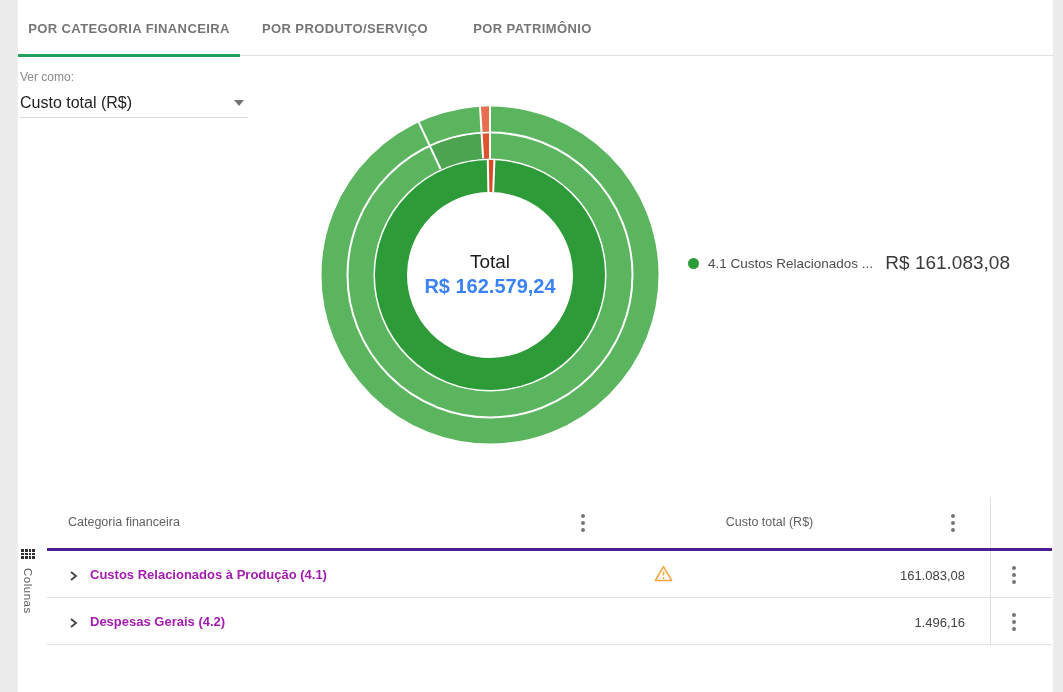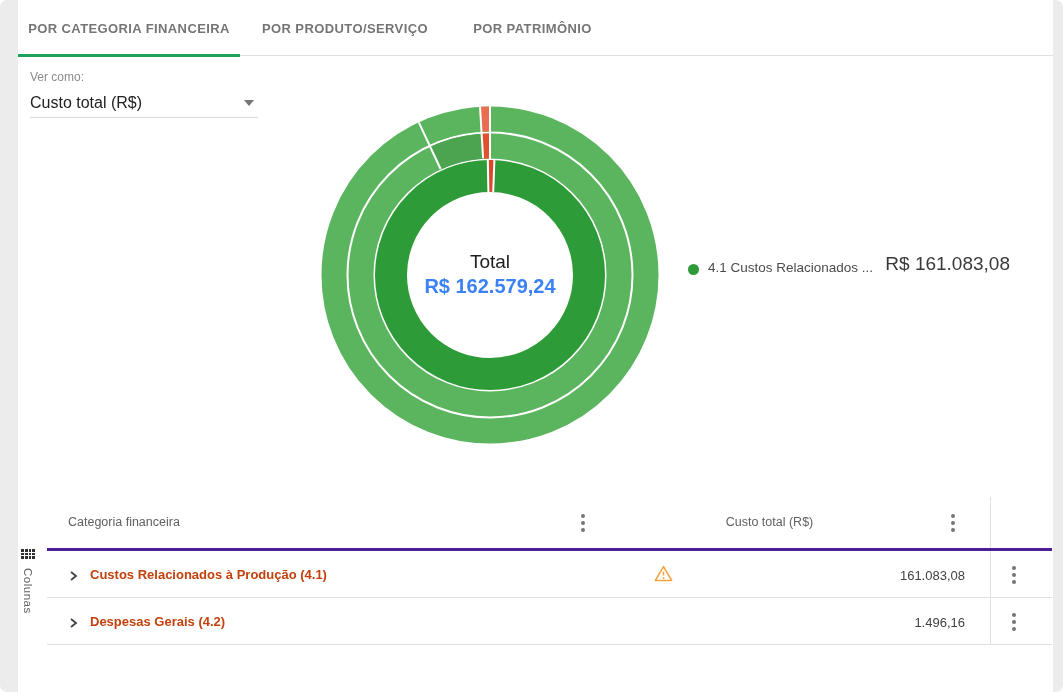--- a/index.html
+++ b/index.html
@@ -1,61 +1,61 @@
 <!DOCTYPE html>
 <html><head>
 <meta charset="utf-8">
 <style>
   * { margin:0; padding:0; box-sizing:border-box; }
   html,body { background:#fff; }
   body { font-family:"Liberation Sans", sans-serif; }
-  .screen { position:relative; width:1063px; height:692px; background:#fff; overflow:hidden;border-radius:7px; }
+  .screen { position:relative; width:1063px; height:692px; background:#fff; overflow:hidden; }
   .edge-strip { position:absolute; top:0; bottom:0; background:#ececec; }
   .edge-strip.left { left:0; width:18px; }
   .edge-strip.right { right:0; width:10px; }
 
   
   .tabbar { position:absolute; left:18px; top:0; width:1035px; height:56px;
             border-bottom:1px solid #e0e0e0; display:flex; }
   .tab { height:56px; display:flex; align-items:center; justify-content:center;
          font-size:13px; font-weight:bold; letter-spacing:.4px; color:#757575; cursor:pointer; }
   .tab.t1 { width:222px; } .tab.t2 { width:210px; } .tab.t3 { width:165px; }
   .tab-underline { position:absolute; left:0; top:54px; width:222px; height:3px; background:#1fa05b; }
 
   
-  .viewas { position:absolute; left:30px; top:70px; width:228px; }
+  .viewas { position:absolute; left:20px; top:70px; width:228px; }
   .viewas .lbl { font-size:12px; color:#8b8b8b; }
   .viewas .sel { margin-top:4px; height:30px; display:flex; align-items:center;
                  border-bottom:1px solid #dadada; cursor:pointer; }
   .viewas .val { font-size:16px; color:#212121; flex:1; }
   .caret { width:0; height:0; border-left:5px solid transparent; border-right:5px solid transparent;
            border-top:6px solid #757575; margin-right:4px; }
 
   
   .donut-wrap { position:absolute; left:315px; top:100px; width:350px; height:350px; }
   .donut-center { position:absolute; left:390px; top:250px; width:200px; text-align:center; }
   .donut-center .t { font-size:19px; color:#1d1d1d; line-height:24px; }
   .donut-center .v { font-size:20px; font-weight:bold; color:#3b82f6; line-height:25px; }
 
   
   .legend { position:absolute; left:688px; top:251px; width:322px; }
-  .legend-row { display:flex; align-items:flex-end; height:24px; }
+  .legend-row { display:flex; align-items:center; height:24px; }
   .legend-dot { width:11px; height:11px; border-radius:50%; margin-right:9px; flex:none; }
   .legend-label { font-size:13.5px; color:#4c4c4c; white-space:nowrap; }
   .legend-value { margin-left:auto; font-size:19px; color:#3a3a3a; white-space:nowrap; }
 
   
   .table { position:absolute; left:47px; top:497px; width:1005px; }
   .thead { position:relative; height:54px; border-bottom:3px solid #4c1d95; }
   .th-name { position:absolute; left:21px; top:18px; font-size:12.5px; color:#616161; }
   .th-val  { position:absolute; left:600px; top:18px; width:245px; text-align:center;
              font-size:12.5px; color:#616161; }
   .trow { position:relative; height:47px; border-bottom:1px solid #e0e0e0; }
   .chev { position:absolute; left:20px; top:17px; cursor:pointer; }
-  .rname { position:absolute; left:43px; top:16px; font-size:13px; font-weight:bold; color:#c2410c; }
+  .rname { position:absolute; left:43px; top:16px; font-size:13px; font-weight:bold; color:#a21caf; }
   .warn { position:absolute; left:607px; top:14px; }
   .rval { position:absolute; right:87px; top:17px; font-size:13px; color:#424242;text-align:center; }
   .col-divider { position:absolute; left:943px; top:0; width:1px; height:148px; background:#e0e0e0; }
 
   .kebab { display:flex; flex-direction:column; align-items:center; cursor:pointer; padding:2px; }
   .kebab i { width:4px; height:4px; border-radius:50%; background:#757575; margin:1.4px 0; }
   .kebab.hdr1 { position:absolute; left:532px; top:14px; }
   .kebab.hdr2 { position:absolute; left:902px; top:14px; }
   .kebab.row  { position:absolute; left:963px; top:12px; }
 

